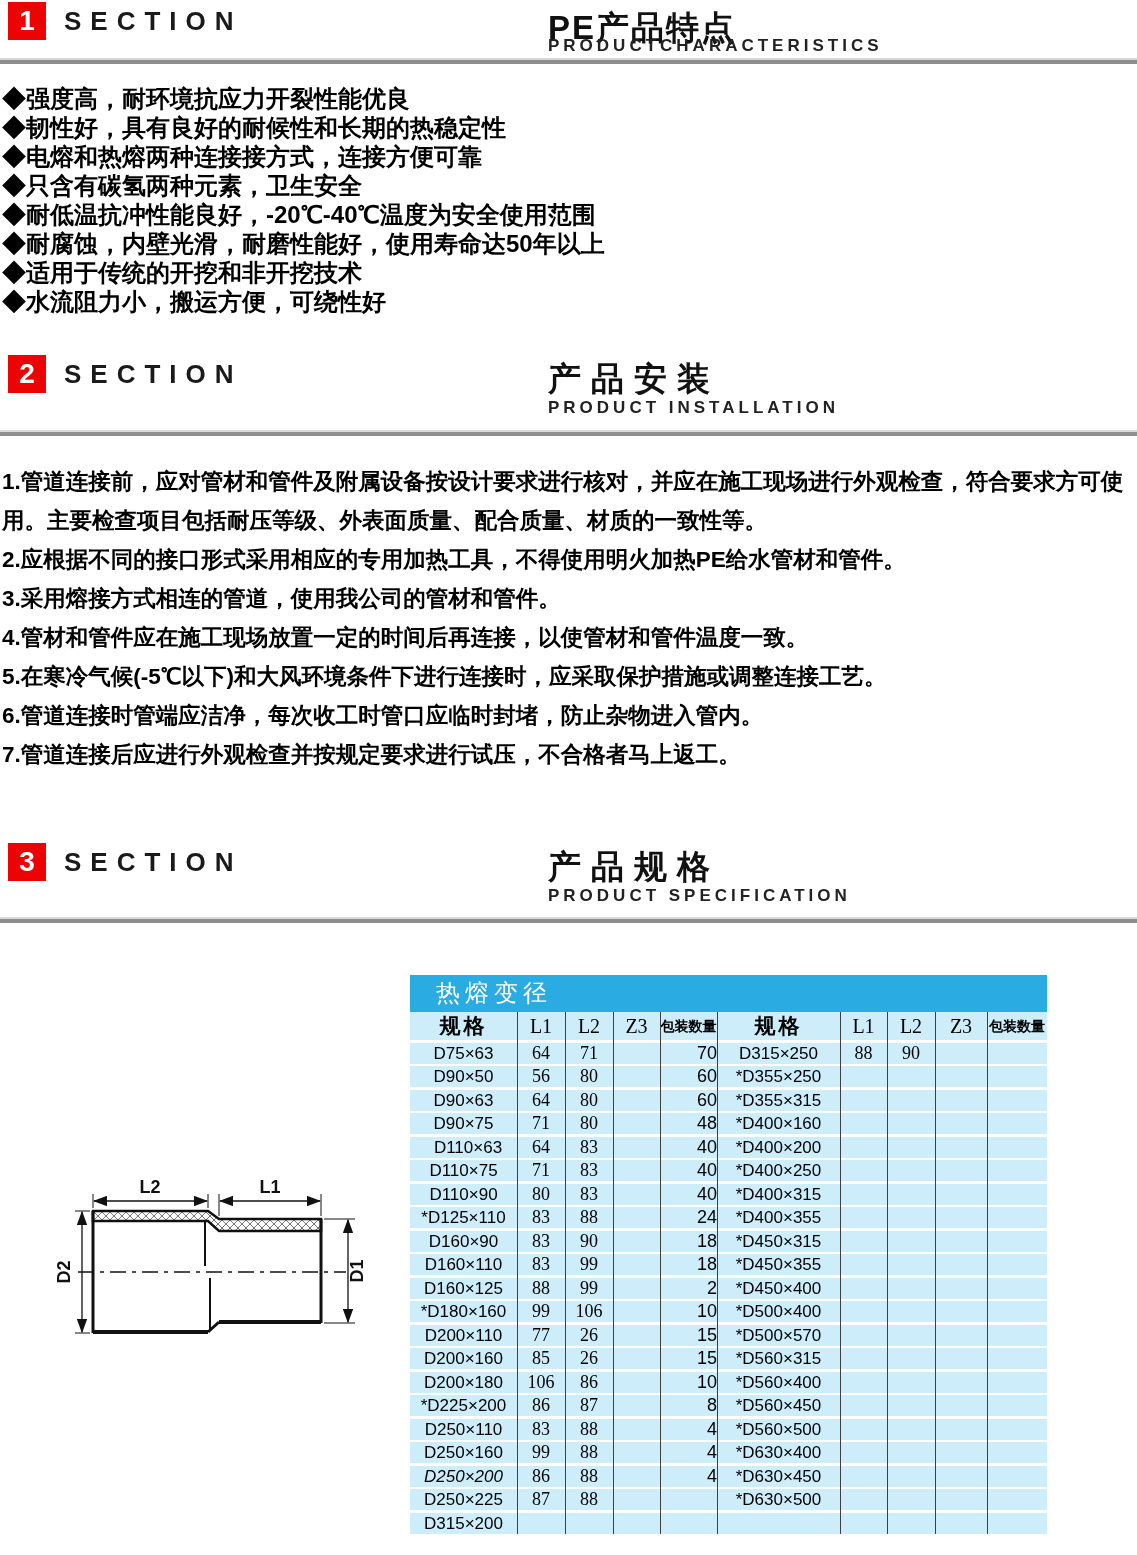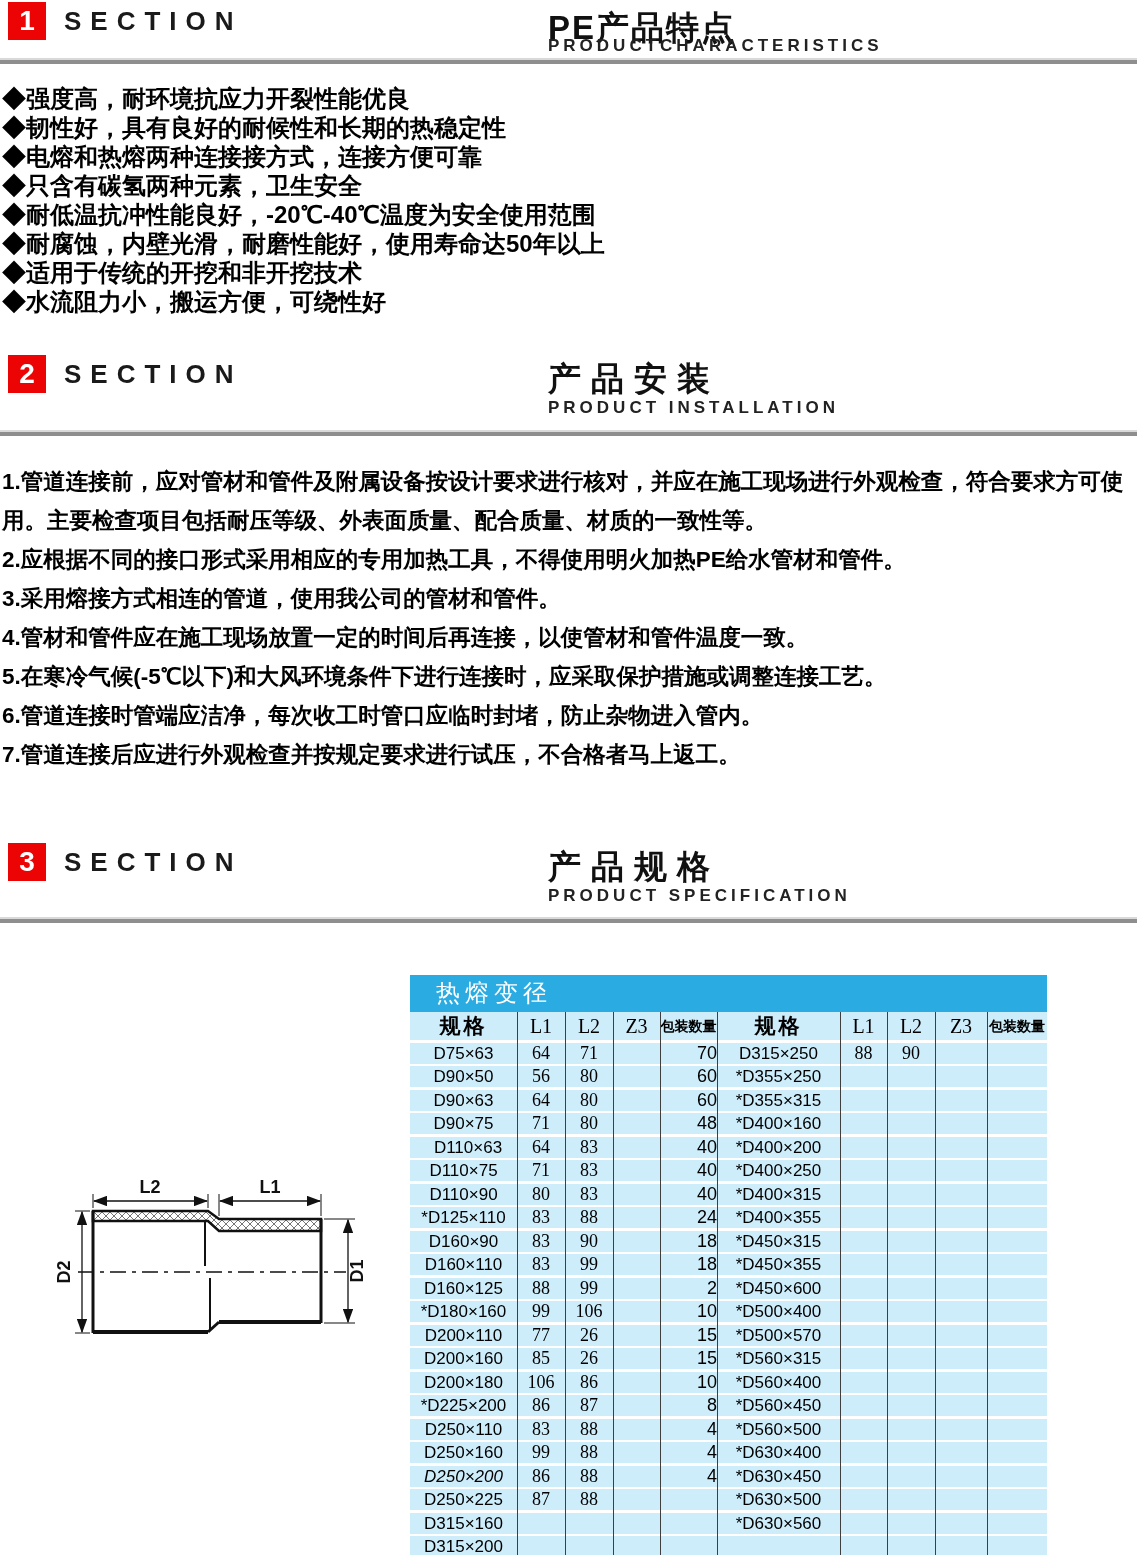--- a/index.html
+++ b/index.html
@@ -275,21 +275,21 @@
           <div class="cell c-num" style="width: 48px;"></div>
           <div class="cell c-num" style="width: 52px;"></div>
           <div class="cell c-qty" style="width: 60px;"></div>
         </div>
         <div class="tbl-row body">
           <div class="cell c-spec" style="width: 107px;">D160×125</div>
           <div class="cell c-num" style="width: 48px;">88</div>
           <div class="cell c-num" style="width: 48px;">99</div>
           <div class="cell c-num" style="width: 47px;"></div>
           <div class="cell c-qty" style="width: 57px;">2</div>
-          <div class="cell c-spec" style="width: 123px;">*D450×600</div>
+          <div class="cell c-spec" style="width: 123px;">*D450×400</div>
           <div class="cell c-num" style="width: 47px;"></div>
           <div class="cell c-num" style="width: 48px;"></div>
           <div class="cell c-num" style="width: 52px;"></div>
           <div class="cell c-qty" style="width: 60px;"></div>
         </div>
         <div class="tbl-row body">
           <div class="cell c-spec" style="width: 107px;">*D180×160</div>
           <div class="cell c-num" style="width: 48px;">99</div>
           <div class="cell c-num" style="width: 48px;">106</div>
           <div class="cell c-num" style="width: 47px;"></div>
@@ -384,32 +384,20 @@
           <div class="cell c-num" style="width: 52px;"></div>
           <div class="cell c-qty" style="width: 60px;"></div>
         </div>
         <div class="tbl-row body">
           <div class="cell c-spec" style="width: 107px;">D250×225</div>
           <div class="cell c-num" style="width: 48px;">87</div>
           <div class="cell c-num" style="width: 48px;">88</div>
           <div class="cell c-num" style="width: 47px;"></div>
           <div class="cell c-qty" style="width: 57px;"></div>
           <div class="cell c-spec" style="width: 123px;">*D630×500</div>
-          <div class="cell c-num" style="width: 47px;"></div>
-          <div class="cell c-num" style="width: 48px;"></div>
-          <div class="cell c-num" style="width: 52px;"></div>
-          <div class="cell c-qty" style="width: 60px;"></div>
-        </div>
-        <div class="tbl-row body">
-          <div class="cell c-spec" style="width: 107px;">D315×160</div>
-          <div class="cell c-num" style="width: 48px;"></div>
-          <div class="cell c-num" style="width: 48px;"></div>
-          <div class="cell c-num" style="width: 47px;"></div>
-          <div class="cell c-qty" style="width: 57px;"></div>
-          <div class="cell c-spec" style="width: 123px;">*D630×560</div>
           <div class="cell c-num" style="width: 47px;"></div>
           <div class="cell c-num" style="width: 48px;"></div>
           <div class="cell c-num" style="width: 52px;"></div>
           <div class="cell c-qty" style="width: 60px;"></div>
         </div>
         <div class="tbl-row body">
           <div class="cell c-spec" style="width: 107px;">D315×200</div>
           <div class="cell c-num" style="width: 48px;"></div>
           <div class="cell c-num" style="width: 48px;"></div>
           <div class="cell c-num" style="width: 47px;"></div>

